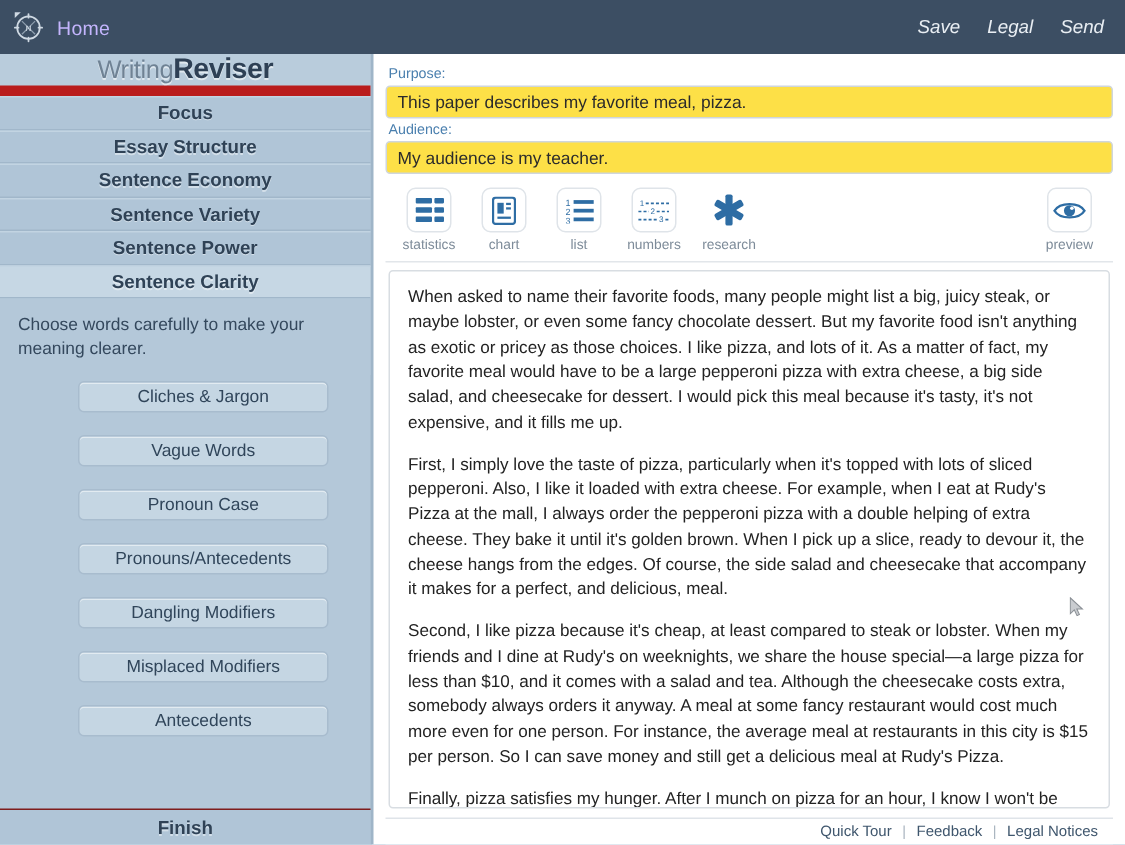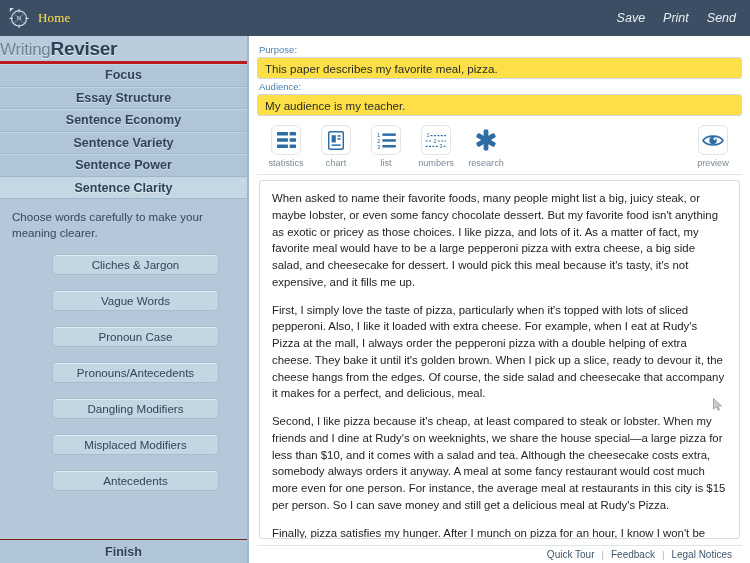--- a/index.html
+++ b/index.html
@@ -14,40 +14,40 @@
   
   .topbar {
     height: 36px; flex: 0 0 36px;
     background: #3c4e63;
     display: flex; align-items: center;
     padding: 0 14px 0 8px;
     color: #e8edf2;
   }
   .home-group { display: flex; align-items: center; gap: 8px; cursor: pointer; }
   .compass { width: 22px; height: 22px; display: block; }
-  .home-label { font-size: 13px; color: #fde047; letter-spacing: .2px; font-family: Liberation Serif, serif; }
+  .home-label { font-size: 13px; color: #c4b5fd; letter-spacing: .2px; }
   .topbar-spacer { flex: 1; }
   .top-actions { display: flex; align-items: center; gap: 18px; font-style: italic; }
   .top-actions span { font-size: 12.5px; color: #e9eef3; cursor: pointer; }
 
   
   .body { flex: 1; display: flex; min-height: 0; }
 
   
   .sidebar {
     width: 248px; flex: 0 0 248px;
     background: #b4c8d9;
     display: flex; flex-direction: column;
     border-right: 1px solid #9fb5c8;
   }
   .logo {
     height: 28px; flex: 0 0 28px;
-    display: flex; align-items: center; justify-content: flex-start;
+    display: flex; align-items: center; justify-content: center;
     background: #b9ccdc;
-    border-bottom: 3px solid #b91c1c;
+    border-bottom: 7px solid #b91c1c;
   }
   .logo-text { font-size: 17px; color: #6f8294; letter-spacing: -.3px;
                text-shadow: 0 1px 0 rgba(255,255,255,.55); }
   .logo-text b { color: #2e4055; font-weight: bold; font-size: 19px; }
 
   .nav { flex: 0 0 auto; }
   .nav-item {
     height: 22.5px;
     display: flex; align-items: center; justify-content: center;
     font-size: 12.5px; font-weight: bold; color: #2f4256;
@@ -166,21 +166,21 @@
         <path d="M12 2.6 L12 5.2 M12 19.8 L12 22.4 M2.1 12.5 L4.7 12.5 M19.3 12.5 L21.9 12.5" stroke="#cfd9e3" stroke-width="1.3" stroke-linecap="round"></path>
         <path d="M7.2 7.7 L16.8 17.3 M16.8 7.7 L7.2 17.3" stroke="#8e9eae" stroke-width=".9"></path>
         <text x="12" y="14.6" font-size="5.6" fill="#dfe7ef" text-anchor="middle" font-family="Liberation Sans, sans-serif">N</text>
         <path d="M2 1.2 L6.4 1.2 L2 5.4 Z" fill="#cfd9e3"></path>
       </svg>
       <span class="home-label">Home</span>
     </div>
     <div class="topbar-spacer"></div>
     <div class="top-actions">
       <span>Save</span>
-      <span>Print</span>
+      <span>Legal</span>
       <span>Send</span>
     </div>
   </div>
 
   <div class="body">
 
     <div class="sidebar">
 
       <div class="logo">
         <div class="logo-text"><span>Writing</span><b>Reviser</b></div>

